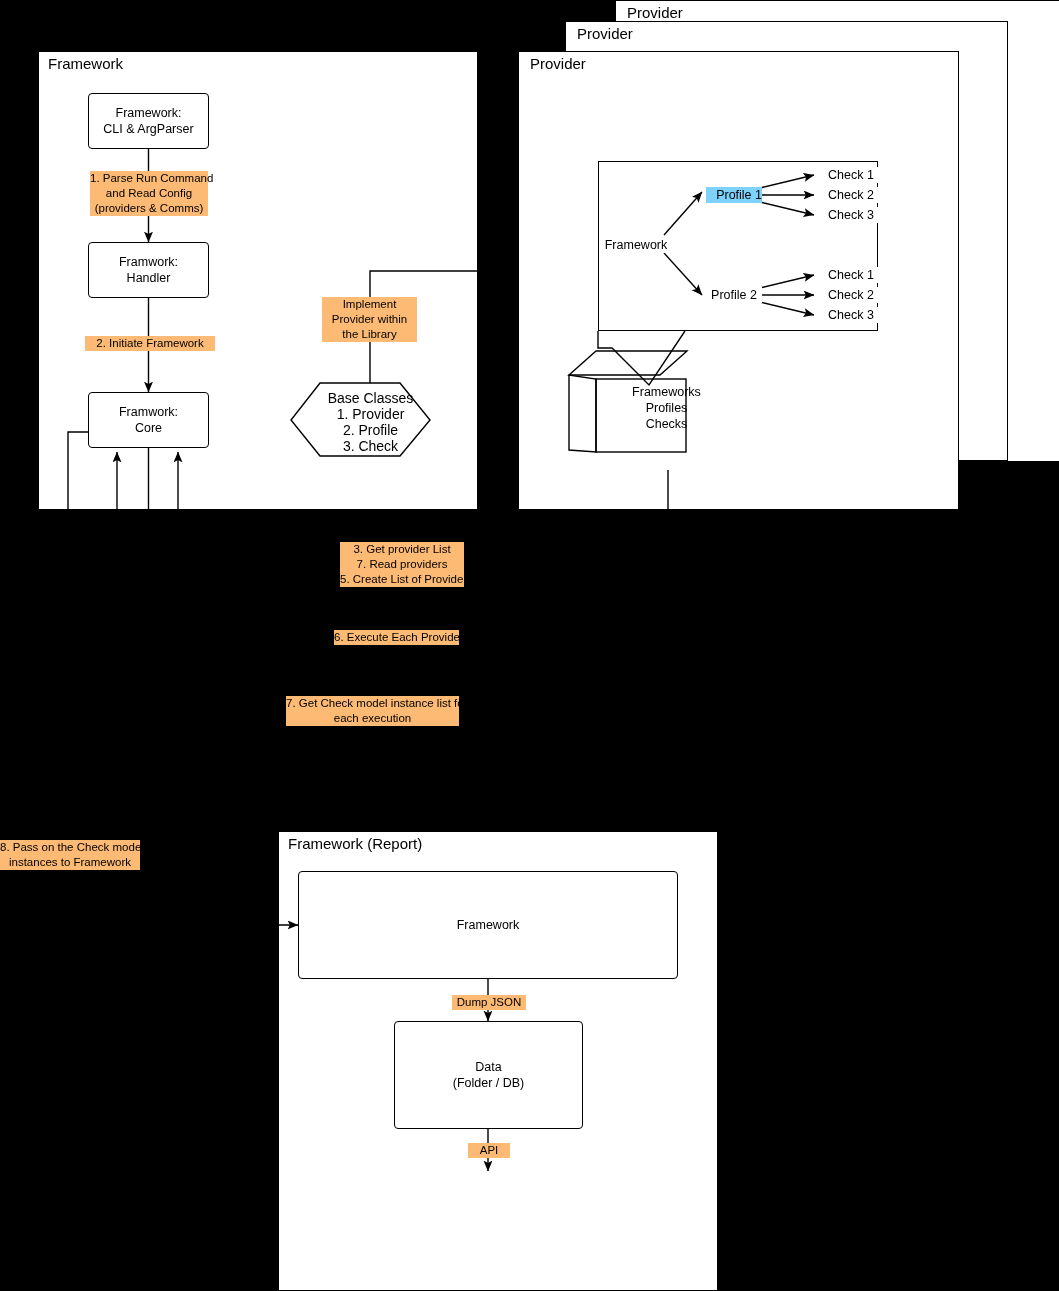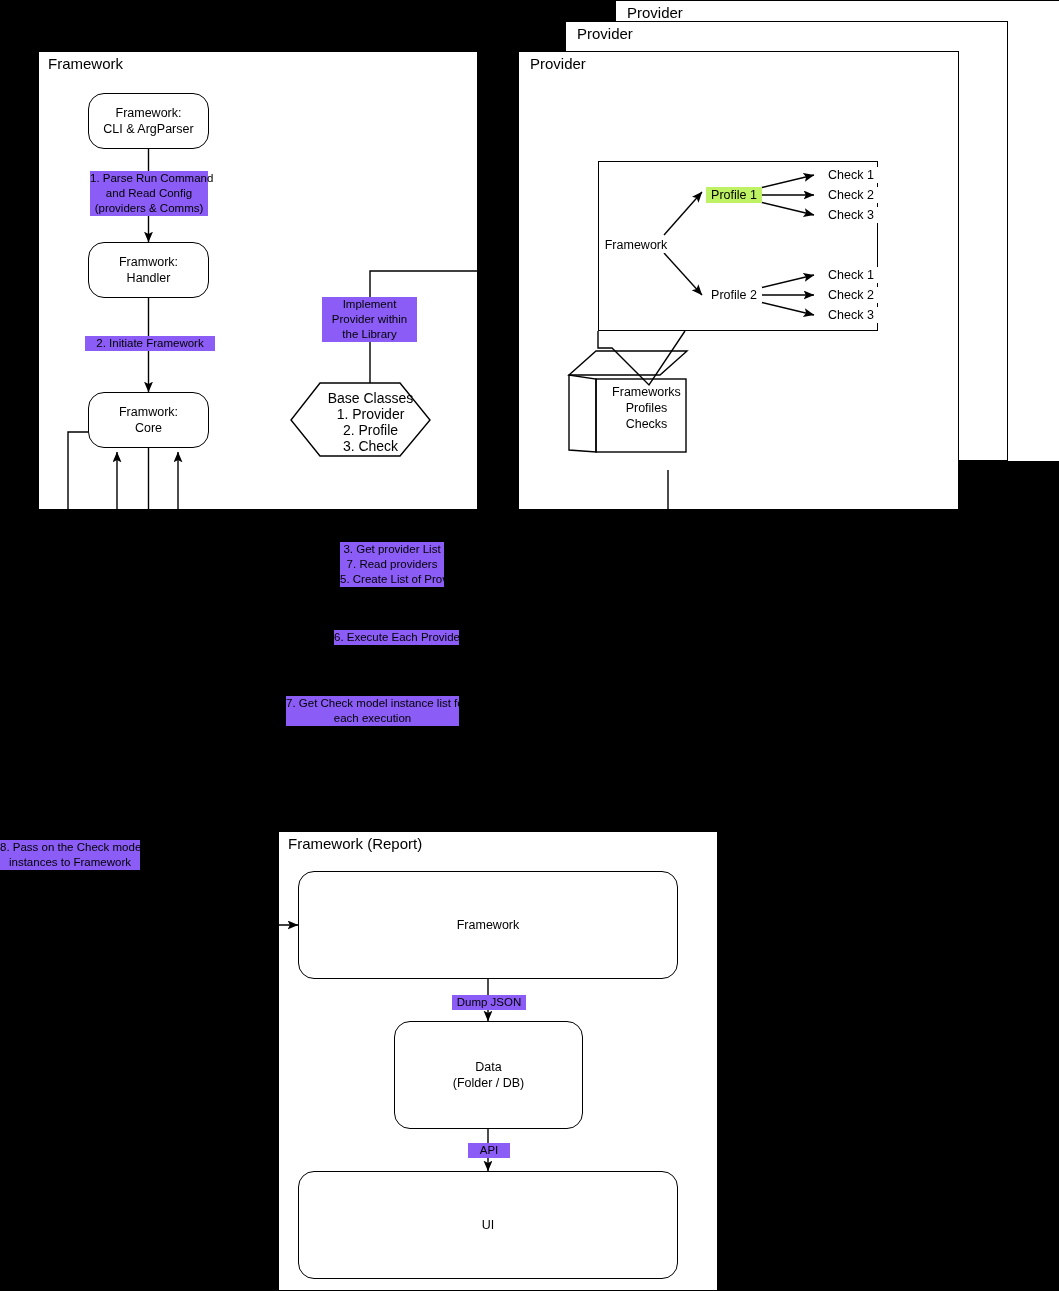--- a/index.html
+++ b/index.html
@@ -1,24 +1,24 @@
 <!DOCTYPE html>
 <html><head>
 <meta charset="utf-8">
 <style>
   html,body{margin:0;padding:0;background:#000;}
   body{width:1059px;height:1291px;position:relative;overflow:hidden;
        font-family:"Liberation Sans","DejaVu Sans",sans-serif;color:#000;}
   .stage{position:absolute;inset:0;width:1059px;height:1291px;}
   .panel{position:absolute;background:#fff;border:1.6px solid #000;box-sizing:border-box;}
   .panel-title{position:absolute;font-size:15px;line-height:14px;color:#000;white-space:nowrap;}
-  .rbox{position:absolute;background:#fff;border:1.4px solid #000;border-radius:16px;
+  .rbox{position:absolute;background:#fff;border:1.4px solid #000;border-radius:4px;
         box-sizing:border-box;display:flex;align-items:center;justify-content:center;
         text-align:center;font-size:12.5px;line-height:16px;}
-  .edge-label{position:absolute;background:#8b5cf6;font-size:11.5px;line-height:15px;
+  .edge-label{position:absolute;background:#fdba74;font-size:11.5px;line-height:15px;
               text-align:center;white-space:nowrap;color:#000;}
   .plain-text{position:absolute;font-size:12.5px;line-height:16px;text-align:center;
               color:#000;white-space:nowrap;}
   svg.ov{position:absolute;left:0;top:0;width:1059px;height:1291px;overflow:visible;
          pointer-events:none;}
   .ln{stroke:#000;stroke-width:1.4;fill:none;}
   .hexlabel{position:absolute;text-align:center;font-size:14px;line-height:16px;}
   .cube-text{position:absolute;text-align:center;font-size:12.5px;line-height:16px;}
 </style>
 </head>
@@ -66,21 +66,20 @@
 
   <div class="rbox" style="left:298px;top:871px;width:380px;height:108px;">Framework</div>
 
   <div class="rbox" style="left:394px;top:1021px;width:189px;height:108px;">
     <div>
       <div>Data</div>
       <div>(Folder / DB)</div>
     </div>
   </div>
 
-  <div class="rbox" style="left:298px;top:1171px;width:380px;height:108px;">UI</div>
 
   <svg class="ov" viewBox="0 0 1059 1291">
     <defs>
       <marker id="ah" markerWidth="9" markerHeight="9" refX="7.4" refY="3.2" orient="auto" markerUnits="strokeWidth">
         <path d="M0,0 L7.6,3.2 L0,6.4 L1.6,3.2 z" fill="#000"></path>
       </marker>
     </defs>
 
     <path class="ln" d="M148.5,149 L148.5,242" marker-end="url(#ah)"></path>
     <path class="ln" d="M148.5,298 L148.5,392" marker-end="url(#ah)"></path>
@@ -118,34 +117,34 @@
     <path class="ln" d="M598,331 L598,348 L612,348 L649,385 L685,331" fill="#fff"></path>
 
     <polygon class="ln" points="569,375 596,351 687,351 660,375" fill="#eeeeee"></polygon>
     <polygon class="ln" points="569,375 569,450 596,452 596,379" fill="#e2e2e2"></polygon>
     <rect class="ln" x="596" y="379" width="90" height="73" fill="#ffffff"></rect>
 
     <path class="ln" d="M488,979 L488,1021" marker-end="url(#ah)"></path>
     <path class="ln" d="M488,1129 L488,1171" marker-end="url(#ah)"></path>
   </svg>
 
-  <div class="cube-text" style="left:598px;top:384px;width:97px;z-index:5;">
+  <div class="cube-text" style="left:598px;top:384px;width:97px;z-index:5;padding-left:20px;">
     <div>Frameworks</div>
     <div>Profiles</div>
     <div>Checks</div>
   </div>
 
   <div class="hexlabel" style="left:321px;top:390px;width:99px;z-index:5;">
     <div>Base Classes</div>
     <div>1. Provider</div>
     <div>2. Profile</div>
     <div>3. Check</div>
   </div>
 
-  <div class="edge-label" style="left:340px;top:542px;width:104px;z-index:6;">
+  <div class="edge-label" style="left:340px;top:542px;width:124px;z-index:6;">
     <div>3. Get provider List</div>
     <div>7. Read providers</div>
     <div>5. Create List of Provider</div>
   </div>
   <div class="edge-label" style="left:334px;top:630px;width:125px;z-index:6;">6. Execute Each Provider</div>
   <div class="edge-label" style="left:286px;top:696px;width:173px;z-index:6;">
     <div>7. Get Check model instance list for</div>
     <div>each execution</div>
   </div>
   <div class="edge-label" style="left:0px;top:810px;width:140px;z-index:6;margin-top:30px;">
@@ -162,21 +161,21 @@
   <div class="edge-label" style="left:322px;top:297px;width:95px;z-index:6;">
     <div>Implement</div>
     <div>Provider within</div>
     <div>the Library</div>
   </div>
 
   <div class="edge-label" style="left:452px;top:995px;width:74px;z-index:6;">Dump JSON</div>
   <div class="edge-label" style="left:468px;top:1143px;width:42px;z-index:6;">API</div>
 
   <div class="plain-text" style="left:600px;top:237px;width:72px;background:#fff;z-index:6;">Framework</div>
-  <div class="plain-text" style="left:706px;top:187px;width:56px;background:#bef264;z-index:6;">Profile 1</div>
+  <div class="plain-text" style="left:706px;top:187px;width:56px;background:#7dd3fc;z-index:6;text-align:right;">Profile 1</div>
   <div class="plain-text" style="left:706px;top:287px;width:56px;background:#fff;z-index:6;">Profile 2</div>
   <div class="plain-text" style="left:820px;top:167px;width:62px;background:#fff;z-index:6;">Check 1</div>
   <div class="plain-text" style="left:820px;top:187px;width:62px;background:#fff;z-index:6;">Check 2</div>
   <div class="plain-text" style="left:820px;top:207px;width:62px;background:#fff;z-index:6;">Check 3</div>
   <div class="plain-text" style="left:820px;top:267px;width:62px;background:#fff;z-index:6;">Check 1</div>
   <div class="plain-text" style="left:820px;top:287px;width:62px;background:#fff;z-index:6;">Check 2</div>
   <div class="plain-text" style="left:820px;top:307px;width:62px;background:#fff;z-index:6;">Check 3</div>
 
 </div>
 

